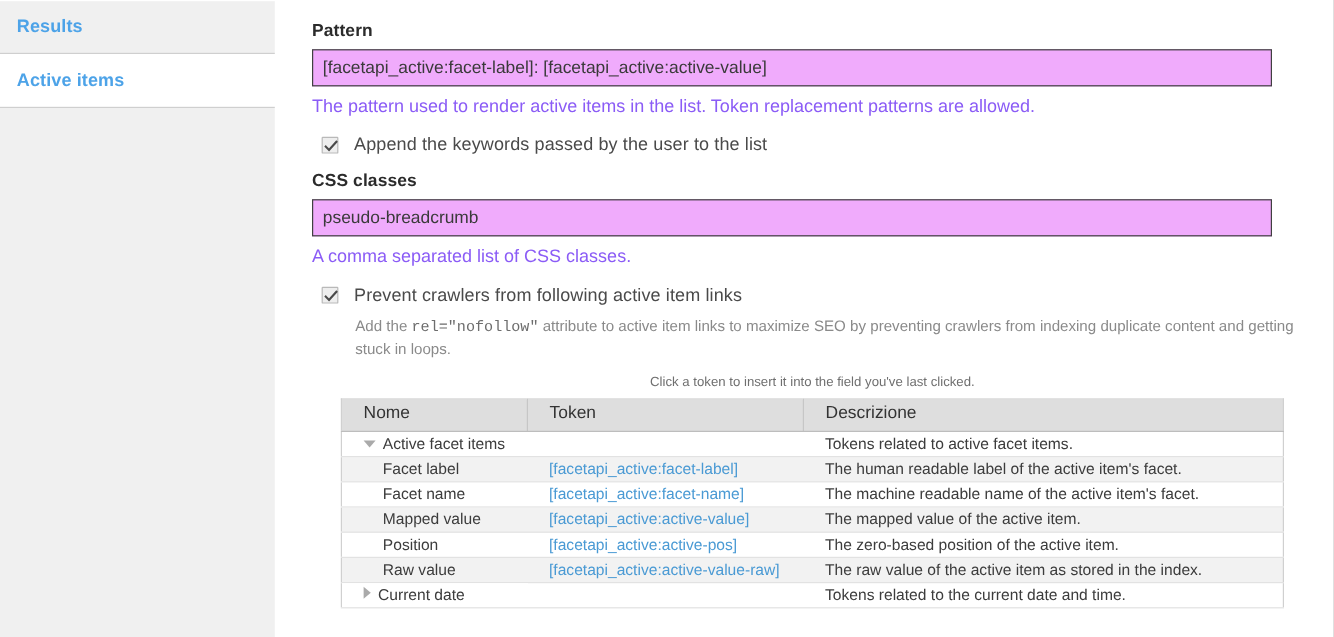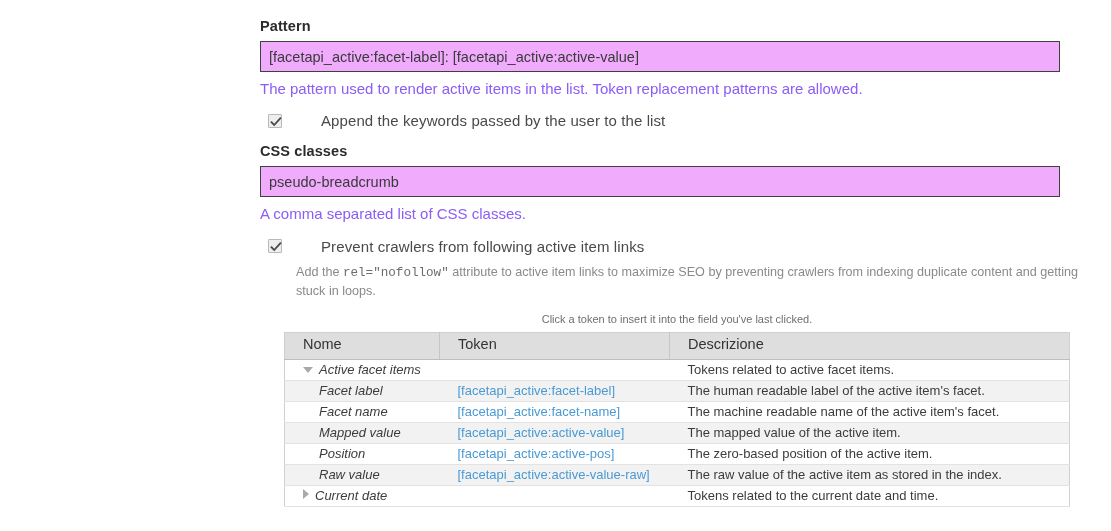--- a/index.html
+++ b/index.html
@@ -85,21 +85,20 @@
     margin: 7px 0 0 0;
     line-height: 1.35;
   }
 
   
   .cb-row {
     display: flex;
     align-items: center;
     margin-top: 13px;
     padding-left: 8px;
-    gap: 26px;
   }
   .cb-box {
     position: relative;
     width: 14px; height: 14px;
     flex: 0 0 14px;
     background: #eeeeee;
     border: 1px solid #b9b9b9;
     border-radius: 1px;
     cursor: pointer;
   }
@@ -160,21 +159,21 @@
     font-size: 13px;
     color: #3c3c3c;
     height: 21px;
     padding: 2px 6px 3px 18px;
     vertical-align: middle;
     white-space: nowrap;
     overflow: hidden;
   }
   table.tokens tr.odd td { background: #f2f2f2; }
   table.tokens tr.even td { background: #ffffff; }
-  td.c-name { width: 155px; font-style: italic; }
+  td.c-name { width: 155px; }
   td.c-token { width: 230px; padding-left: 13px; }
   td.c-desc  { padding-left: 10px; }
   th.h-name { width: 155px; }
   th.h-token { width: 230px; padding-left: 13px; }
   th.h-desc { padding-left: 10px; }
 
   .tok-link {
     color: #4a9ad4;
     text-decoration: none;
     font-size: 13px;
@@ -197,20 +196,28 @@
     border-bottom: 5px solid transparent;
     border-left: 6px solid #aaaaaa;
   }
   .child-name { padding-left: 34px !important; }
 </style>
 </head>
 <body>
 
 <div id="page">
 
+  <div class="sidebar">
+    <div class="tab">
+      <span class="tab-label">Results</span>
+    </div>
+    <div class="tab active">
+      <span class="tab-label">Active items</span>
+    </div>
+  </div>
 
   <div class="content">
 
     <div class="field-label">Pattern</div>
     <input class="text-input" type="text" value="[facetapi_active:facet-label]: [facetapi_active:active-value]" style="">
     <div class="desc">The pattern used to render active items in the list. Token replacement patterns are allowed.</div>
 
     <div class="cb-row">
       <span class="cb-box">
         <svg width="12" height="12" viewBox="0 0 12 12">

